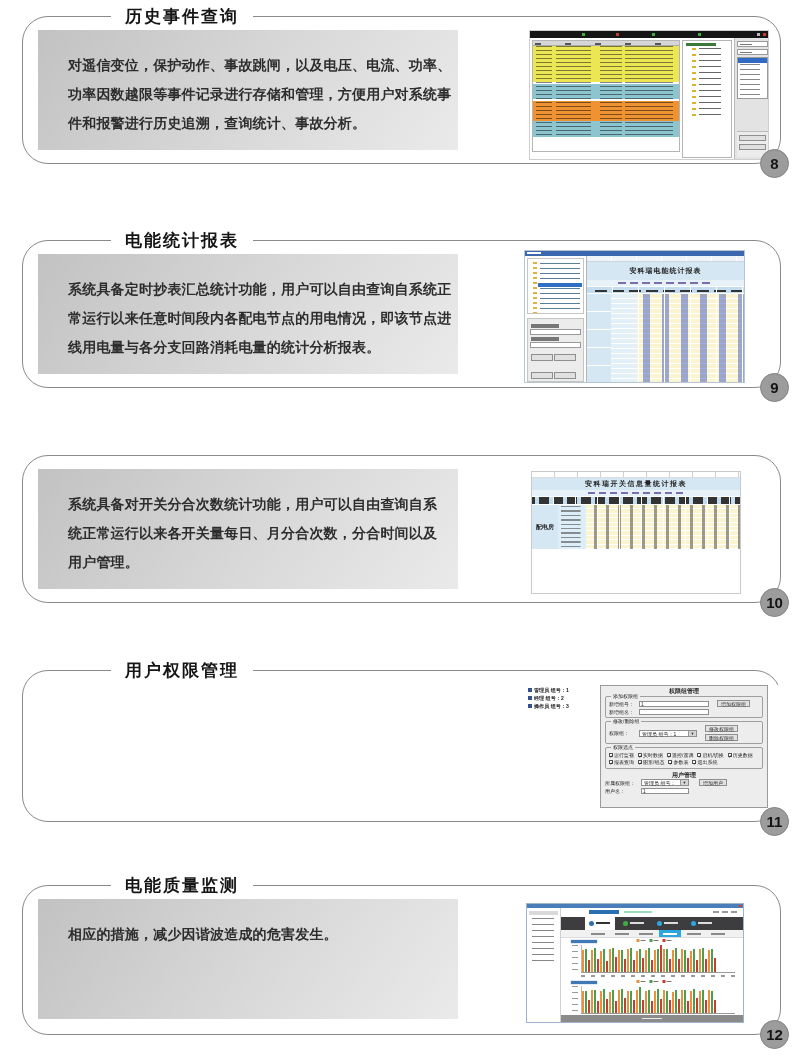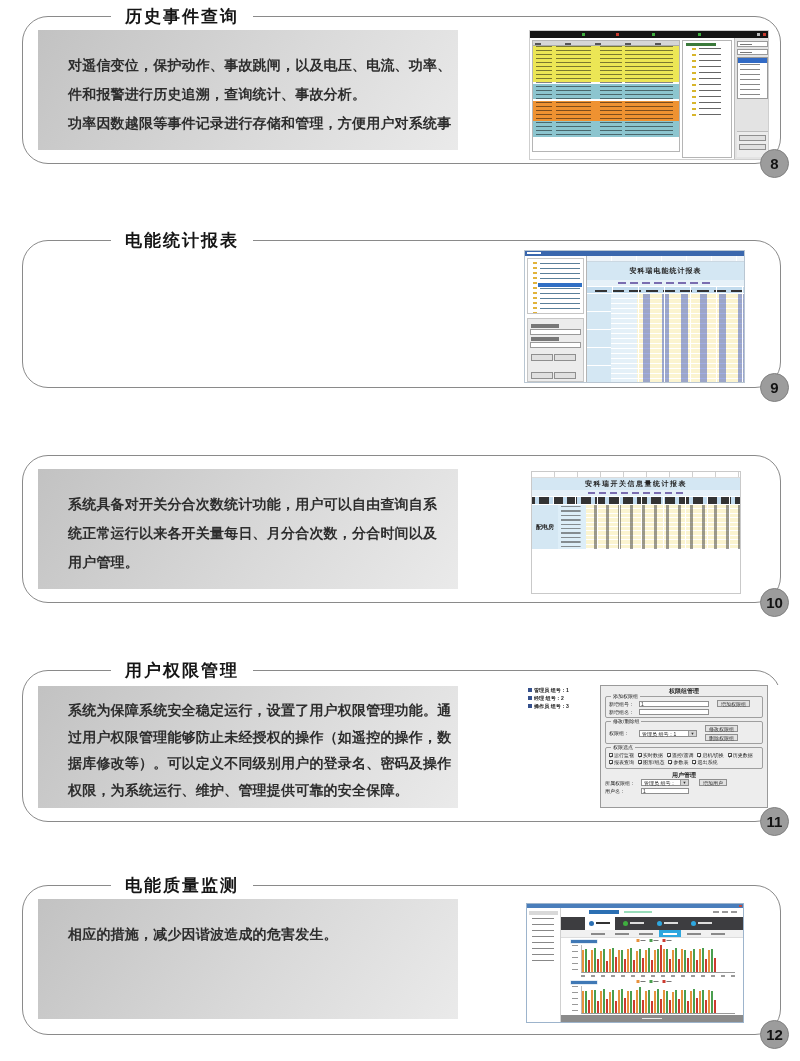--- a/index.html
+++ b/index.html
@@ -210,22 +210,22 @@
 </head>
 <body>
 
 <div>
 
   <div class="sec" style="top:16px">
     <div class="sec-box">
       <div class="sec-title">历史事件查询</div>
       <div class="panel">
         <div class="ln">对遥信变位，保护动作、事故跳闸，以及电压、电流、功率、</div>
+        <div class="ln">功率因数越限等事件记录进行存储和管理，方便用户对系统事</div>
         <div class="ln">件和报警进行历史追溯，查询统计、事故分析。</div>
-        <div class="ln">功率因数越限等事件记录进行存储和管理，方便用户对系统事</div>
       </div>
       <div class="shot s1">
         <div class="s1-titlebar">
           <i style="left:52px;background:#3fae3f"></i>
           <i style="left:86px;background:#c83a2e"></i>
           <i style="left:122px;background:#3fae3f"></i>
           <i style="left:168px;background:#3fae3f"></i>
           <i style="right:2px;background:#c83a2e"></i>
           <i style="right:8px;background:#bbb"></i>
         </div>
@@ -265,20 +265,25 @@
           </div>
         </div>
       </div>
       <div class="badge">8</div>
     </div>
   </div>
 
   <div class="sec" style="top:240px">
     <div class="sec-box">
       <div class="sec-title">电能统计报表</div>
+      <div class="panel">
+        <div class="ln">系统具备定时抄表汇总统计功能，用户可以自由查询自系统正</div>
+        <div class="ln">常运行以来任意时间段内各配电节点的用电情况，即该节点进</div>
+        <div class="ln">线用电量与各分支回路消耗电量的统计分析报表。</div>
+      </div>
       <div class="shot s2">
         <div class="s2-titlebar"></div>
         <div class="s2-body">
           <div class="s2-left">
             <div class="s2-tree">
                 <div class="hl"></div>
               </div>
             <div class="s2-ctrl">
               <div class="lbl"></div>
               <div class="fld"></div>
@@ -327,26 +332,20 @@
         </div>
         <div class="s3-empty"></div>
       </div>
       <div class="badge">10</div>
     </div>
   </div>
 
   <div class="sec" style="top:670px">
     <div class="sec-box tall">
       <div class="sec-title">用户权限管理</div>
-      <div class="panel p4">
-        <div class="ln">系统为保障系统安全稳定运行，设置了用户权限管理功能。通</div>
-        <div class="ln">过用户权限管理能够防止未经授权的操作（如遥控的操作，数</div>
-        <div class="ln">据库修改等）。可以定义不同级别用户的登录名、密码及操作</div>
-        <div class="ln">权限，为系统运行、维护、管理提供可靠的安全保障。</div>
-      </div>
       <div class="shot s4">
         <div class="s4-tree">
           <div class="ti">
               <span class="ico"></span>
               <span class="tt">管理员 组号：1</span>
             </div>
           <div class="ti">
               <span class="ico"></span>
               <span class="tt">经理 组号：2</span>
             </div>

